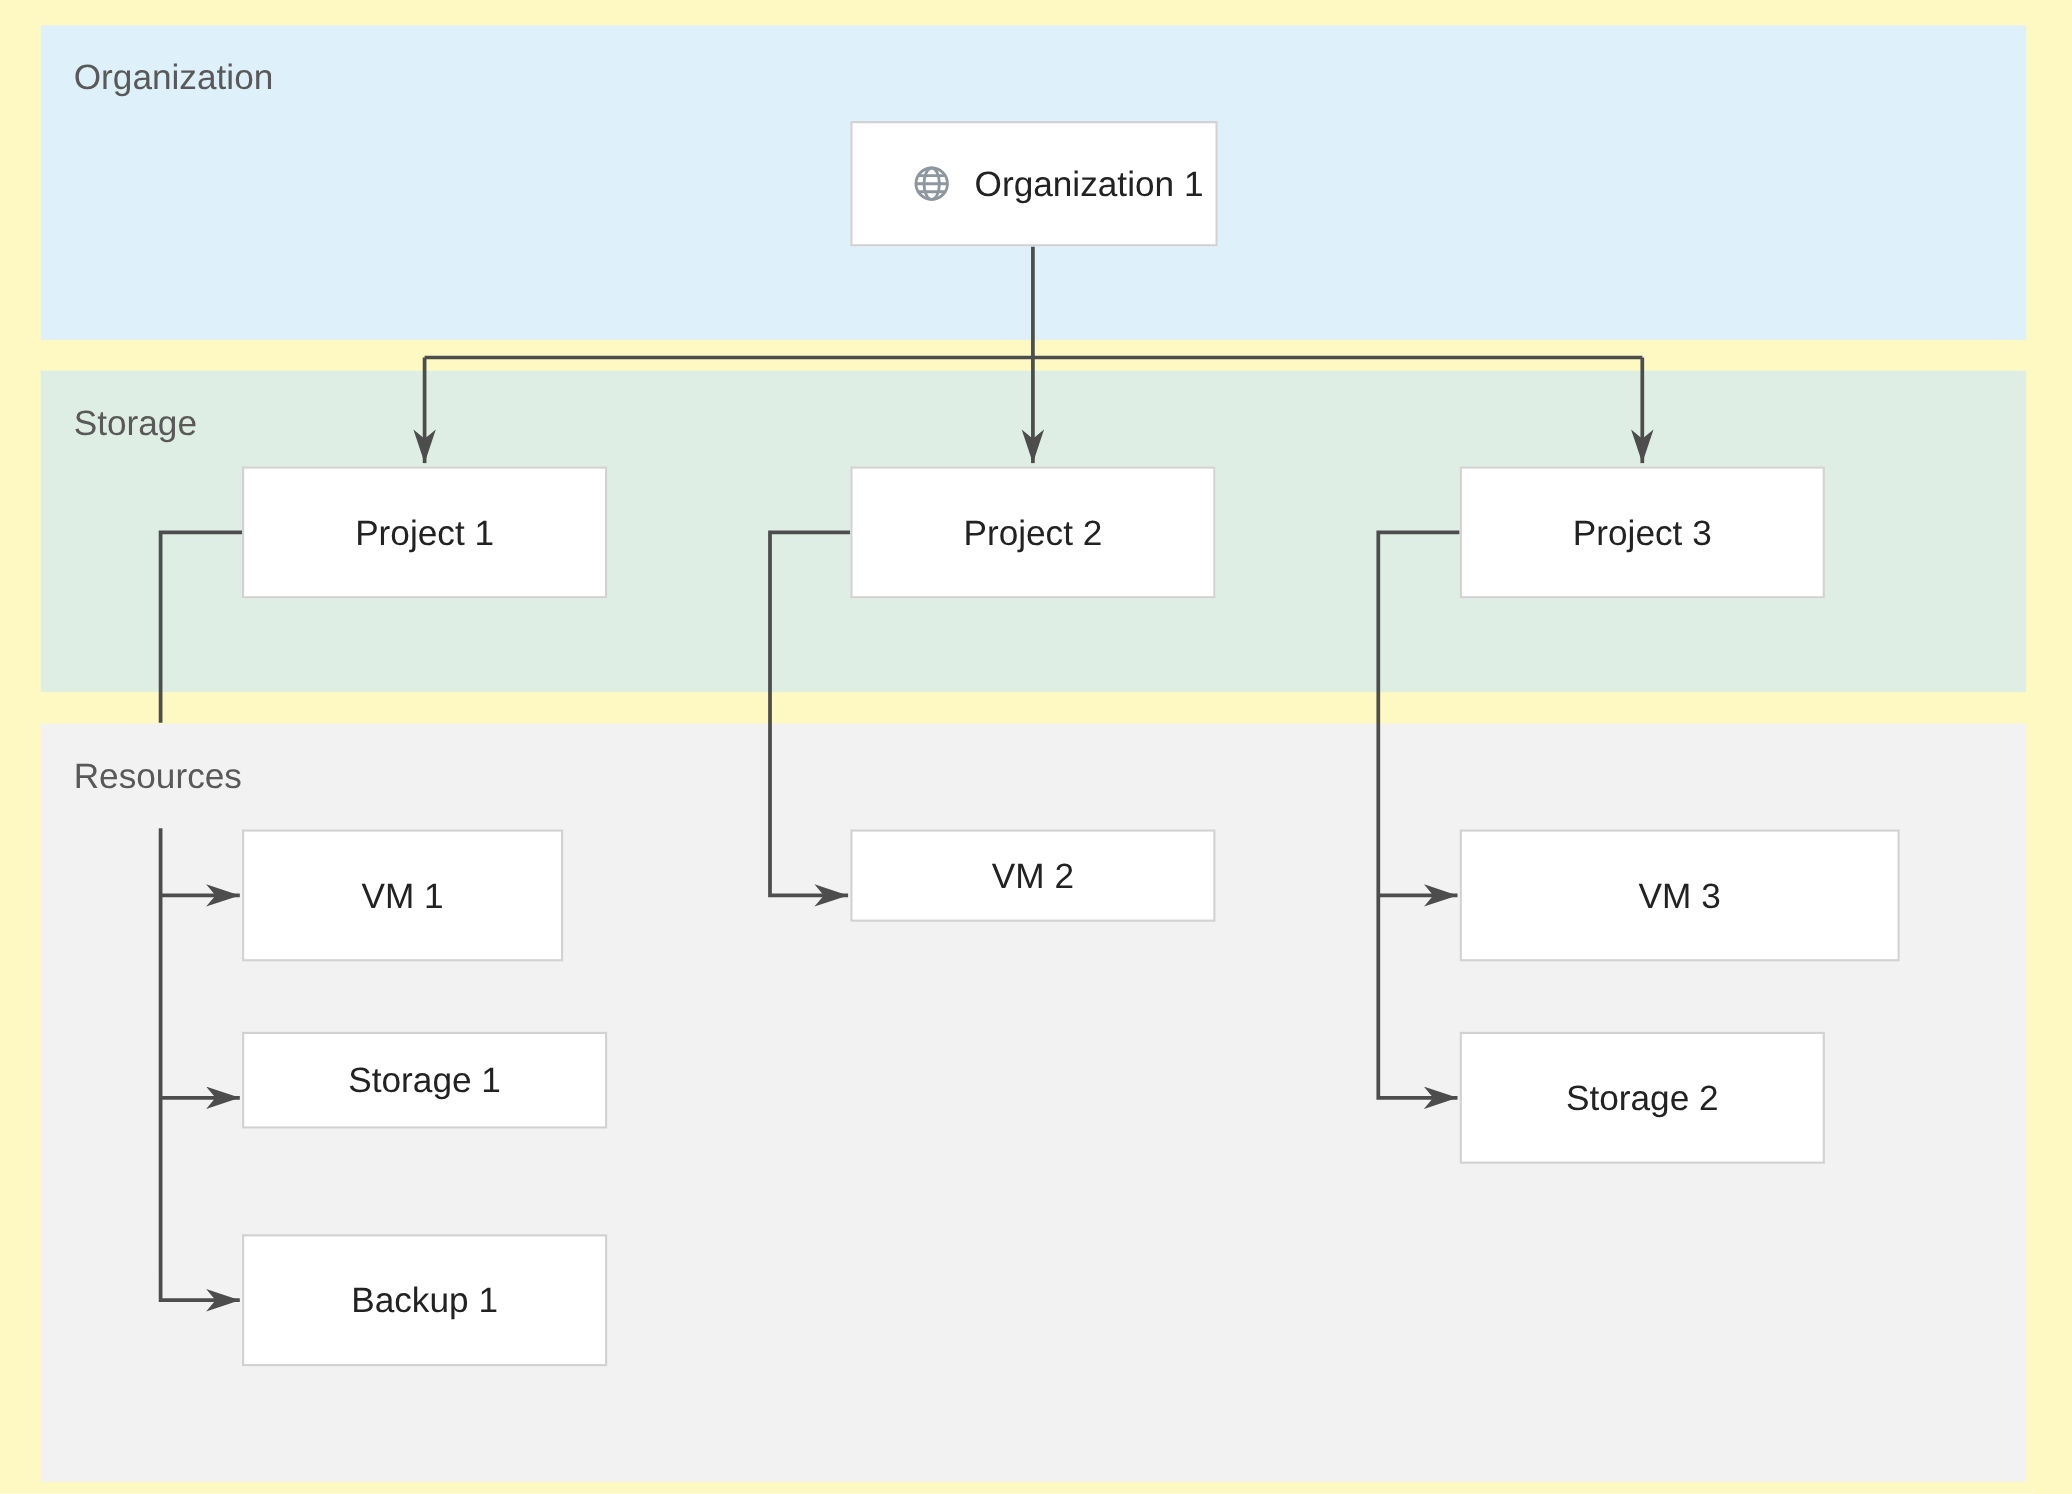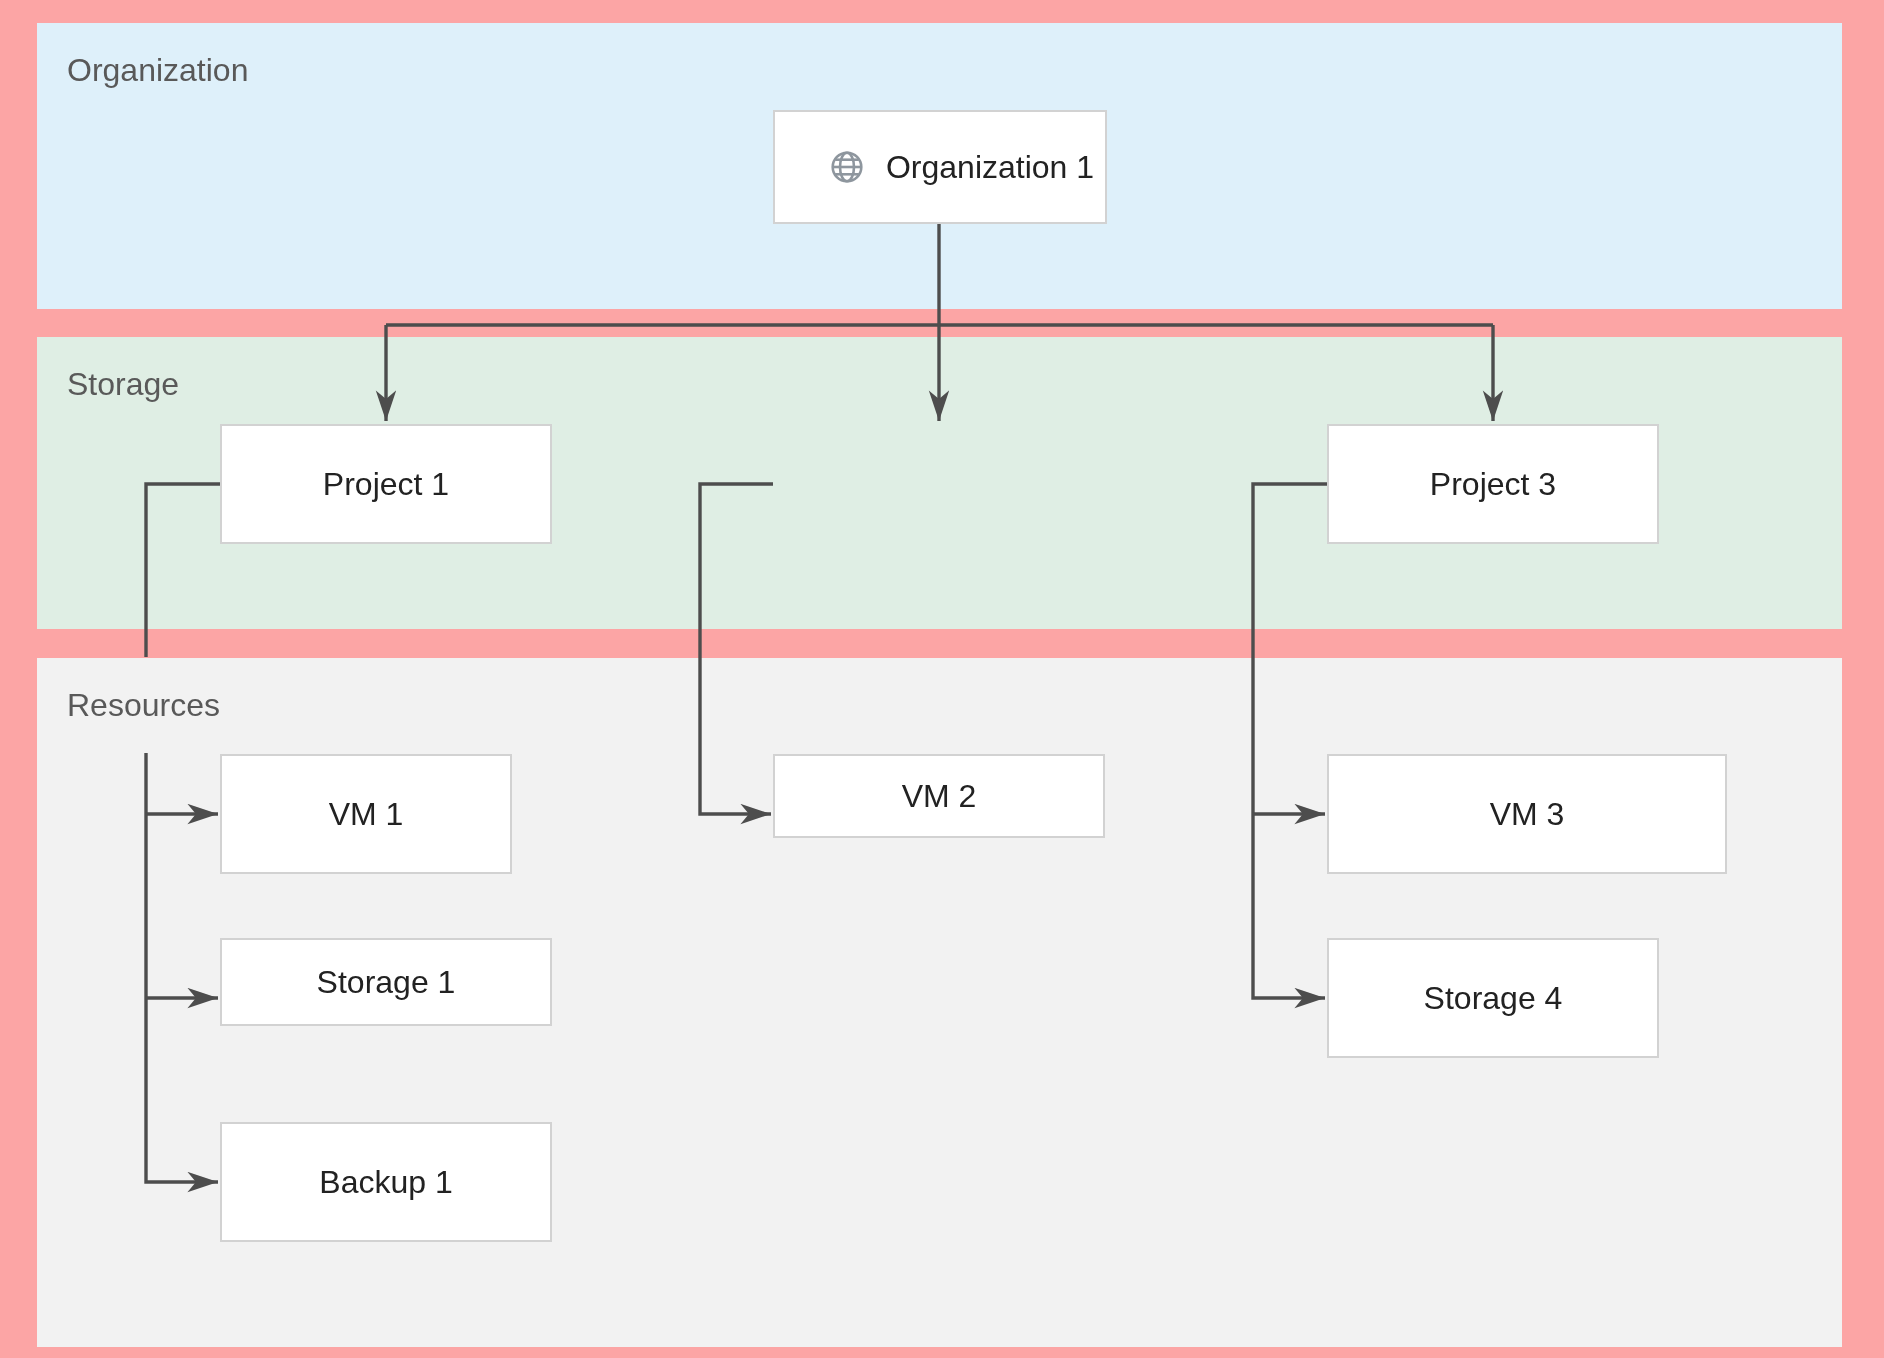--- a/index.html
+++ b/index.html
@@ -1,20 +1,20 @@
 <!DOCTYPE html>
 <html style="--band-organization: #DEF0FA; --band-projects: #DFEEE4; --band-resources: #F2F2F2; --band-label-text: #595959; --connector: #4D4D4D; --node-border: #D2D2D2; --node-background: #FFFFFF; --node-text: #222222; --globe-icon: #8E969E;"><head>
 <meta charset="utf-8">
 <style>
   html, body { margin: 0; padding: 0; background: #ffffff; }
   .canvas {
     position: relative;
     width: 1884px;
     height: 1358px;
-    background: #fca5a5;
+    background: #fef9c3;
     font-family: "Liberation Sans", sans-serif;
     overflow: hidden;
   }
   .band {
     position: absolute;
     left: 37px;
     width: 1805px;
   }
   .band-organization { top: 23px;  height: 286px; background: var(--band-organization); }
   .band-projects     { top: 337px; height: 292px; background: var(--band-projects); }
@@ -105,36 +105,39 @@
       <line x1="2.7" y1="17" x2="31.3" y2="17"></line>
       <line x1="5.2" y1="9.7" x2="28.8" y2="9.7"></line>
       <line x1="5.2" y1="24.3" x2="28.8" y2="24.3"></line>
     </svg>
     <span>Organization 1</span>
   </div>
 
   <div class="node node-project1">
     <span>Project 1</span>
   </div>
+  <div class="node node-project2">
+    <span>Project 2</span>
+  </div>
   <div class="node node-project3">
     <span>Project 3</span>
   </div>
 
   <div class="node node-vm1">
     <span>VM 1</span>
   </div>
   <div class="node node-storage1">
     <span>Storage 1</span>
   </div>
   <div class="node node-backup1">
     <span>Backup 1</span>
   </div>
   <div class="node node-vm2">
     <span>VM 2</span>
   </div>
   <div class="node node-vm3">
     <span>VM 3</span>
   </div>
   <div class="node node-storage3">
-    <span>Storage 4</span>
+    <span>Storage 2</span>
   </div>
 
 </div>
 
 </body></html>

